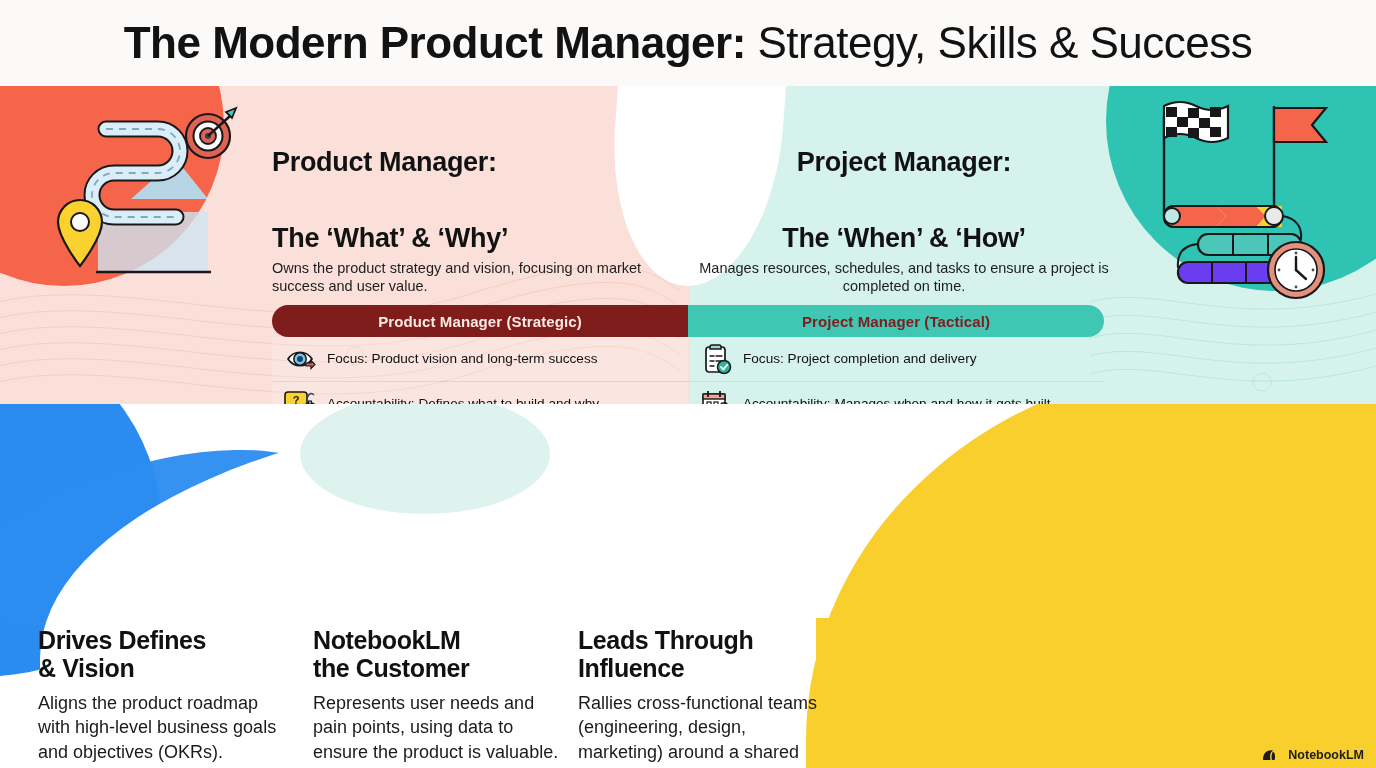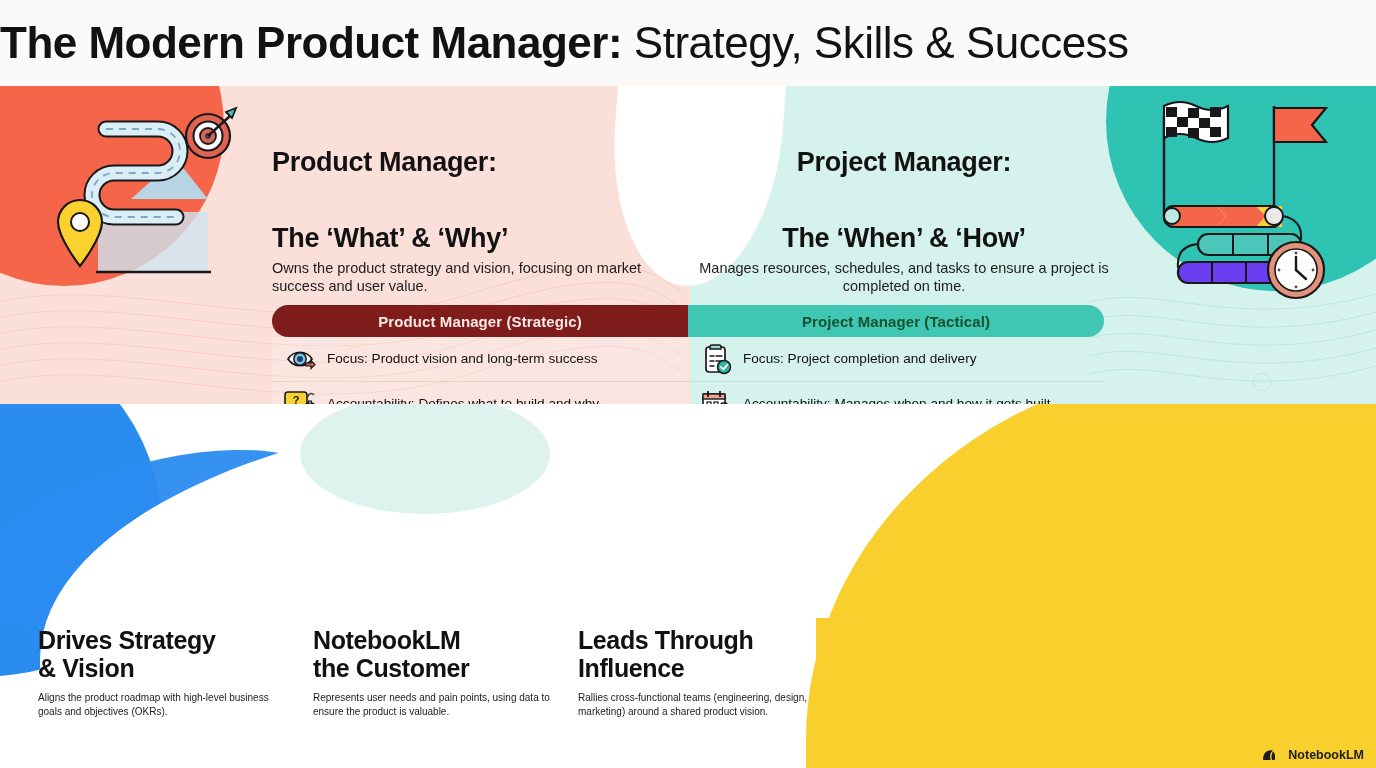--- a/index.html
+++ b/index.html
@@ -8,21 +8,21 @@
     width:1376px;height:768px;overflow:hidden;
     font-family:"Liberation Sans","DejaVu Sans",sans-serif;
     background:#fbfaf8;
     -webkit-font-smoothing:antialiased;
   }
   .page{position:relative;width:1376px;height:768px;overflow:hidden;background:#faf9f7;}
 
   
   .title-bar{
     position:absolute;left:0;top:0;width:1376px;height:86px;
-    background:#fbfaf8;display:flex;align-items:center;justify-content:flex-start;
+    background:#fbfaf8;display:flex;align-items:center;justify-content:center;
     z-index:40;
   }
   .title-text{font-size:44px;line-height:1;letter-spacing:-.5px;color:#121212;white-space:nowrap;}
   .title-text .b{font-weight:700;}
   .title-text .r{font-weight:400;}
 
   
   .compare{
     position:absolute;left:0;top:86px;width:1376px;height:318px;overflow:hidden;
     background:#fff;
@@ -54,21 +54,21 @@
   .head-col{position:absolute;top:16px;}
   .head-l{left:272px;width:420px;text-align:left;}
   .head-r{left:694px;width:420px;text-align:center;}
   .head-title{font-size:27px;font-weight:700;color:#121212;line-height:1.14;letter-spacing:-.3px;margin-top:45px;}
   .head-sub{font-size:14.5px;color:#1d1d1d;line-height:1.28;margin-top:5px;}
 
   .pill-row{position:absolute;left:272px;top:219px;width:832px;height:32px;display:flex;}
   .pill{height:32px;display:flex;align-items:center;justify-content:center;
         font-size:15px;font-weight:700;letter-spacing:.1px;}
   .pill-l{width:416px;background:#7f1d1d;color:#ffe9e3;border-radius:16px 0 0 16px;}
-  .pill-r{width:416px;background:#3fc7b4;color:#14532d;border-radius:0 16px 16px 0;}
+  .pill-r{width:416px;background:#3fc7b4;color:#7f1d1d;border-radius:0 16px 16px 0;}
 
   .rows{position:absolute;left:272px;top:251px;width:832px;}
   .row{display:flex;height:44px;border-top:1px solid rgba(0,0,0,.07);}
   .row:first-child{border-top:none;}
   .cell{width:416px;display:flex;align-items:center;gap:9px;padding:0 10px 0 12px;box-sizing:border-box;}
   .cell-l{background:rgba(255,255,255,.18);}
   .cell-ico{width:34px;height:34px;flex:0 0 34px;display:flex;align-items:center;justify-content:center;}
   .cell-tx{font-size:13.6px;line-height:1.2;color:#111;}
   .cell-tx b{font-weight:400;}
 
@@ -97,21 +97,21 @@
   .yellow-wedge2{
     position:absolute;right:0;bottom:0;width:560px;height:150px;background:#f9cf2e;
   }
 
   .skills{position:absolute;left:0;top:0;width:840px;height:364px;}
   .skill{position:absolute;width:250px;}
   .sk1{left:38px;top:222px;}
   .sk2{left:313px;top:222px;}
   .sk3{left:578px;top:222px;}
   .sk-title{font-size:25px;font-weight:700;line-height:1.12;color:#111;letter-spacing:-.4px;}
-  .sk-desc{font-size:10px;line-height:1.35;color:#1b1b1b;margin-top:9px;}
+  .sk-desc{font-size:18px;line-height:1.35;color:#1b1b1b;margin-top:9px;}
 
   .watermark{position:absolute;right:12px;bottom:6px;display:flex;align-items:center;gap:11px;
     font-size:12.5px;font-weight:600;color:#1d1d1d;margin-top:25px;}
 
   svg{display:block;overflow:visible;}
 </style>
 </head>
 <body>
 
 <div class="page">
@@ -342,21 +342,21 @@
     <div class="blue-wedge"></div>
     <div class="teal-swoosh"></div>
     <div class="blue-swoosh"></div>
     <div class="white-mask"></div>
     <div class="mint-blob"></div>
     <div class="yellow-wedge"></div>
     <div class="yellow-wedge2"></div>
 
     <div class="skills">
       <div class="skill sk1">
-        <div class="sk-title">Drives Strategy</div>
+        <div class="sk-title">Drives Defines</div>
         <div class="sk-title">&amp; Vision</div>
         <div class="sk-desc">Aligns the product roadmap with high-level business goals and objectives (OKRs).</div>
       </div>
       <div class="skill sk2">
         <div class="sk-title">NotebookLM</div>
         <div class="sk-title">the Customer</div>
         <div class="sk-desc">Represents user needs and pain points, using data to ensure the product is valuable.</div>
       </div>
       <div class="skill sk3">
         <div class="sk-title">Leads Through</div>

